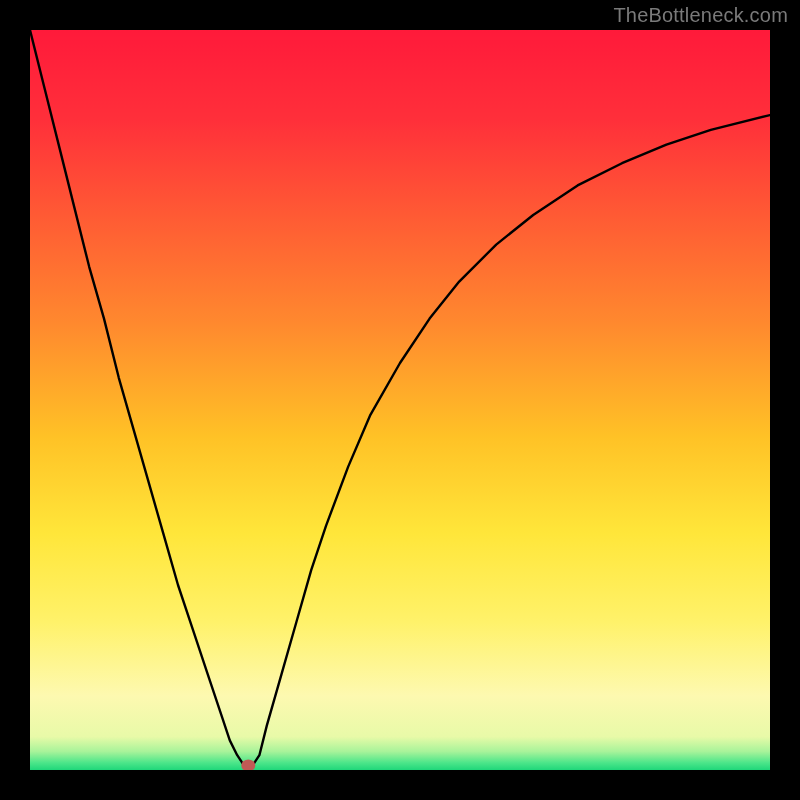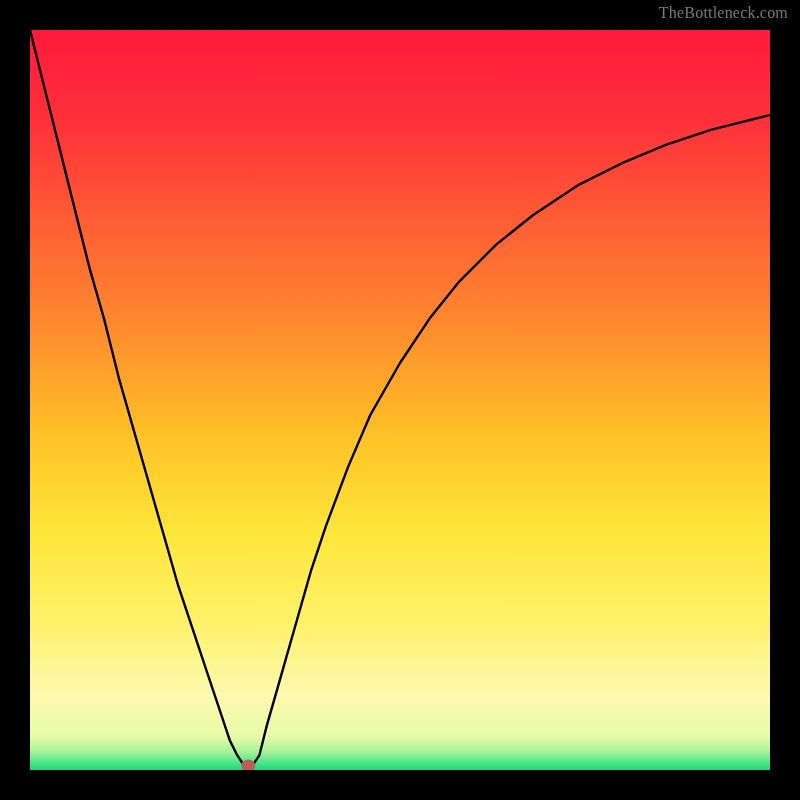--- a/index.html
+++ b/index.html
@@ -24,25 +24,24 @@
     left: 30px;
     width: 740px;
     height: 740px;
     overflow: hidden;
   }
   .watermark {
     position: absolute;
     top: 4px;
     right: 12px;
     color: #7a7a7a;
-    font-size: 16px;
+    font-size: 20px;
     font-weight: 500;
     letter-spacing: 0.2px;
     z-index: 10;
-    font-family: Liberation Serif, serif;
   }
   svg {
     display: block;
   }
 </style>
 </head>
 <body>
 
 <div class="container">
   <div class="watermark">TheBottleneck.com</div>

